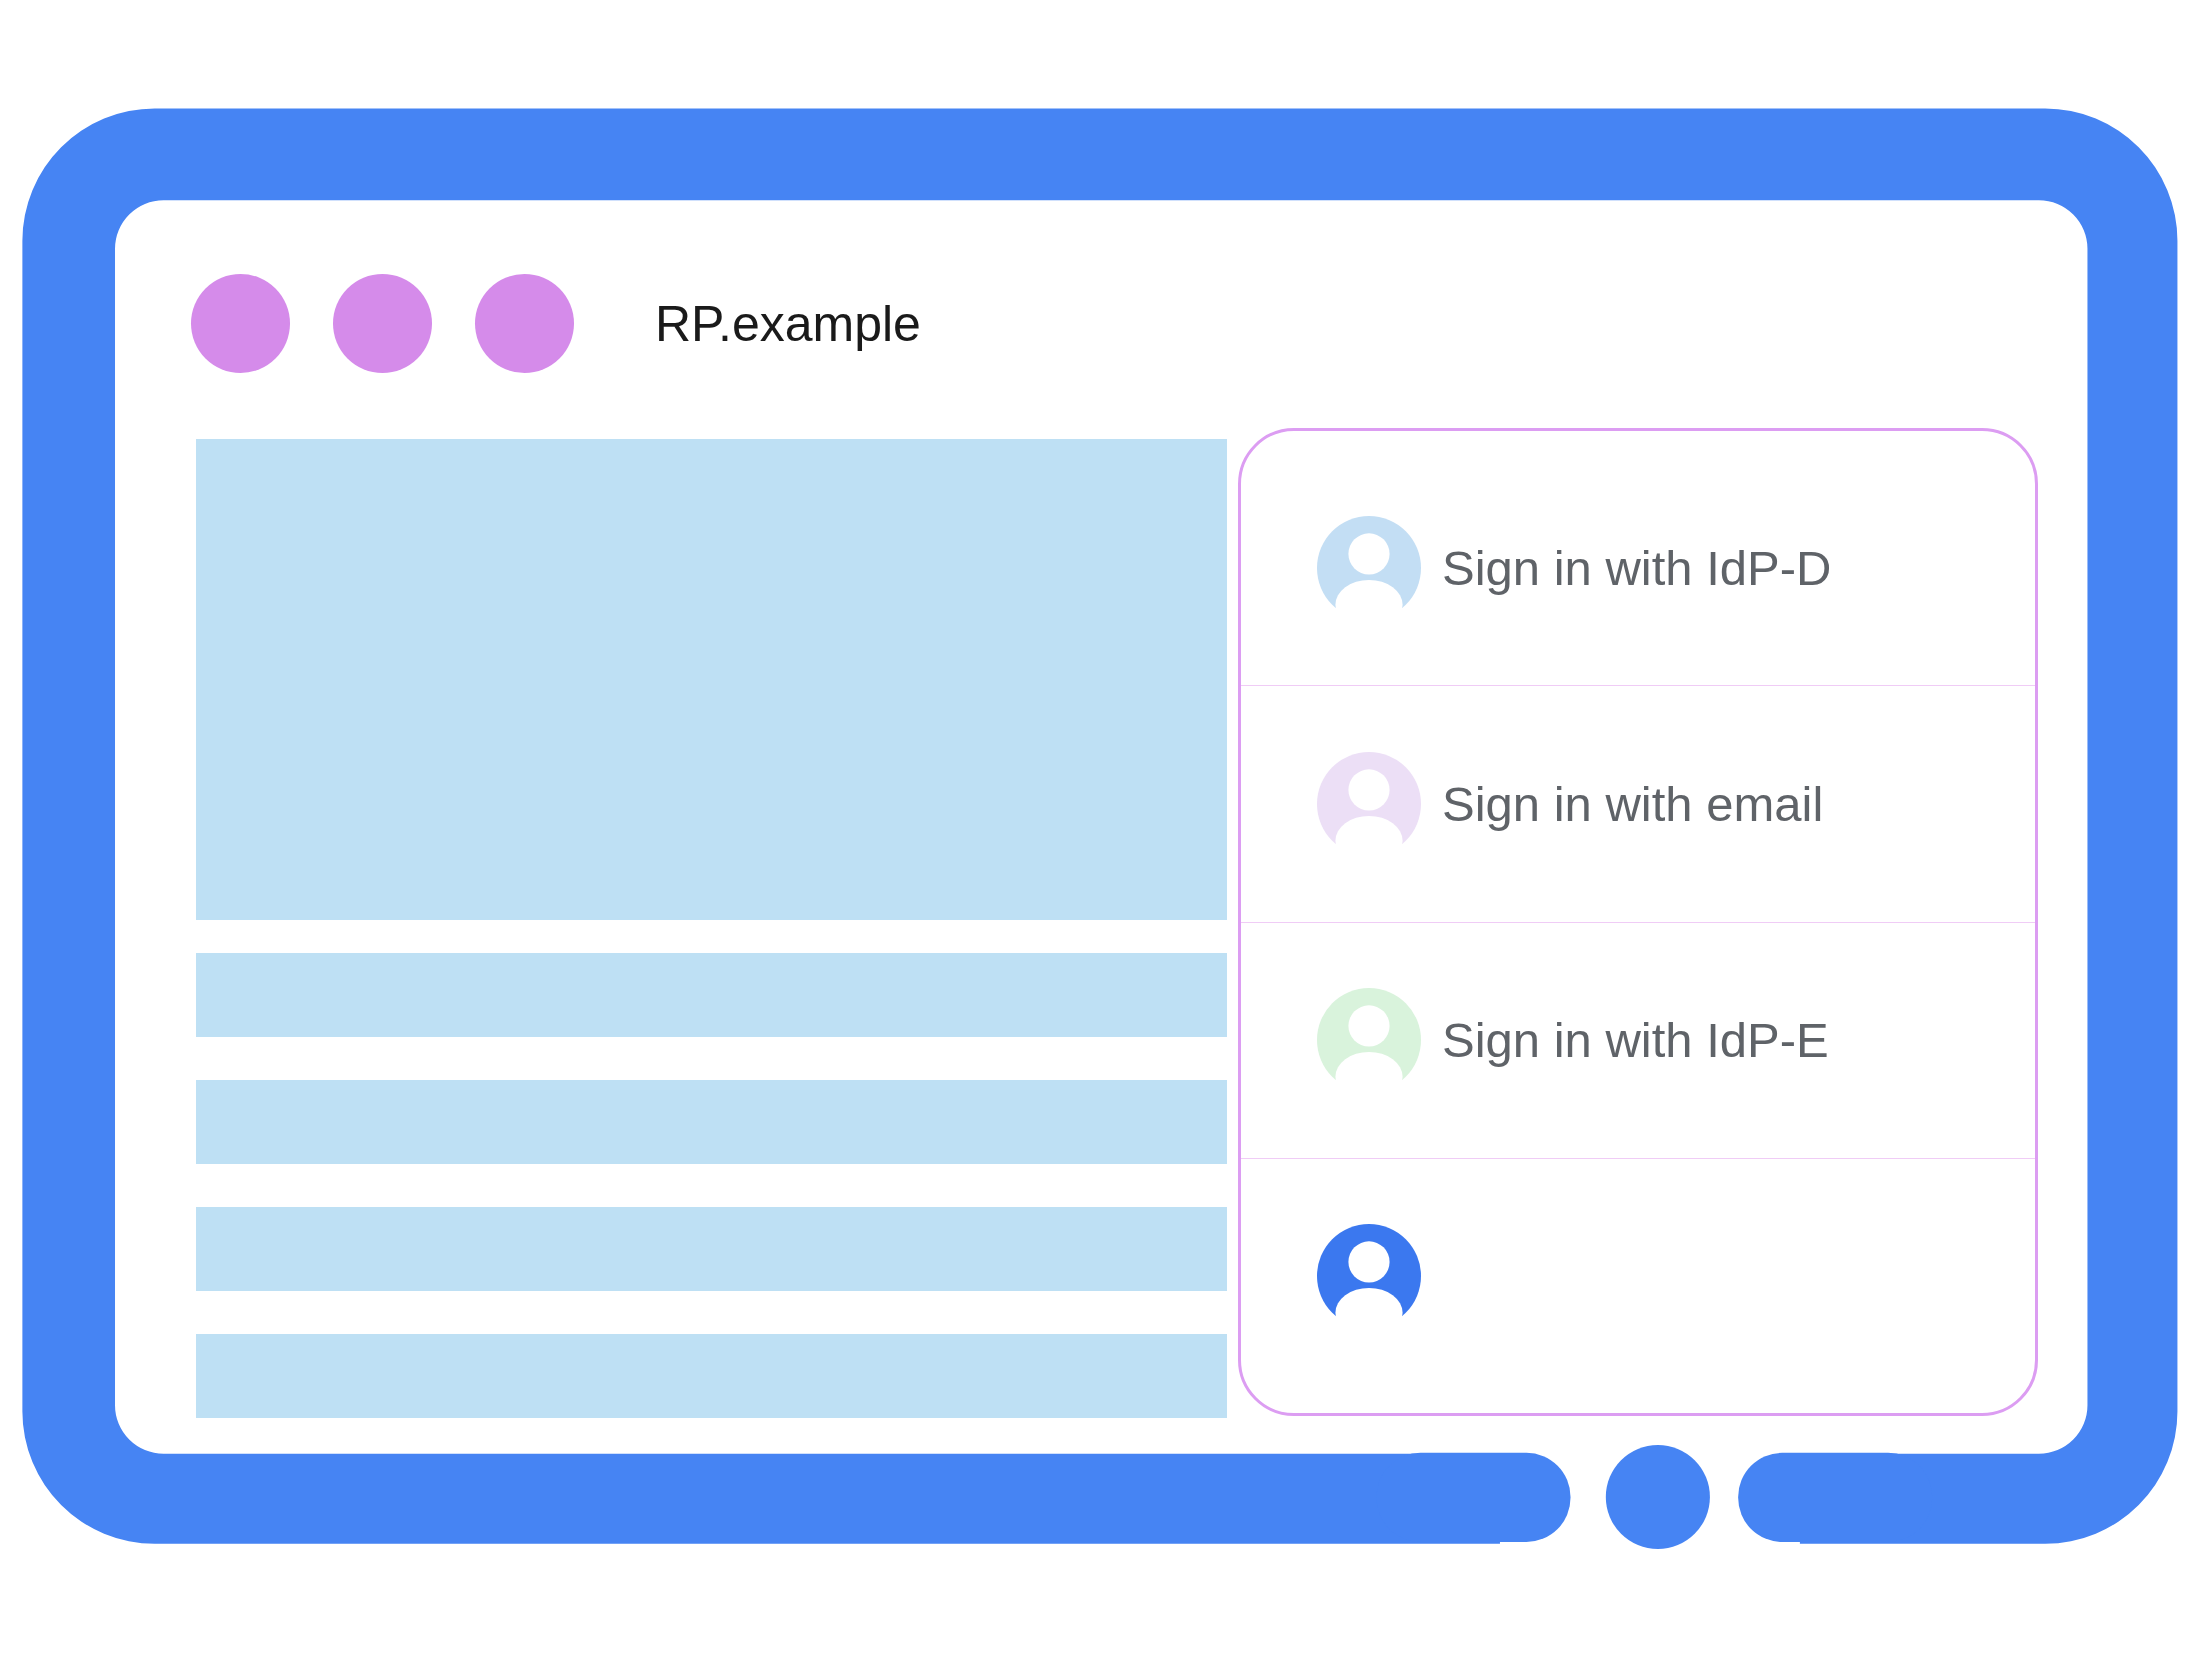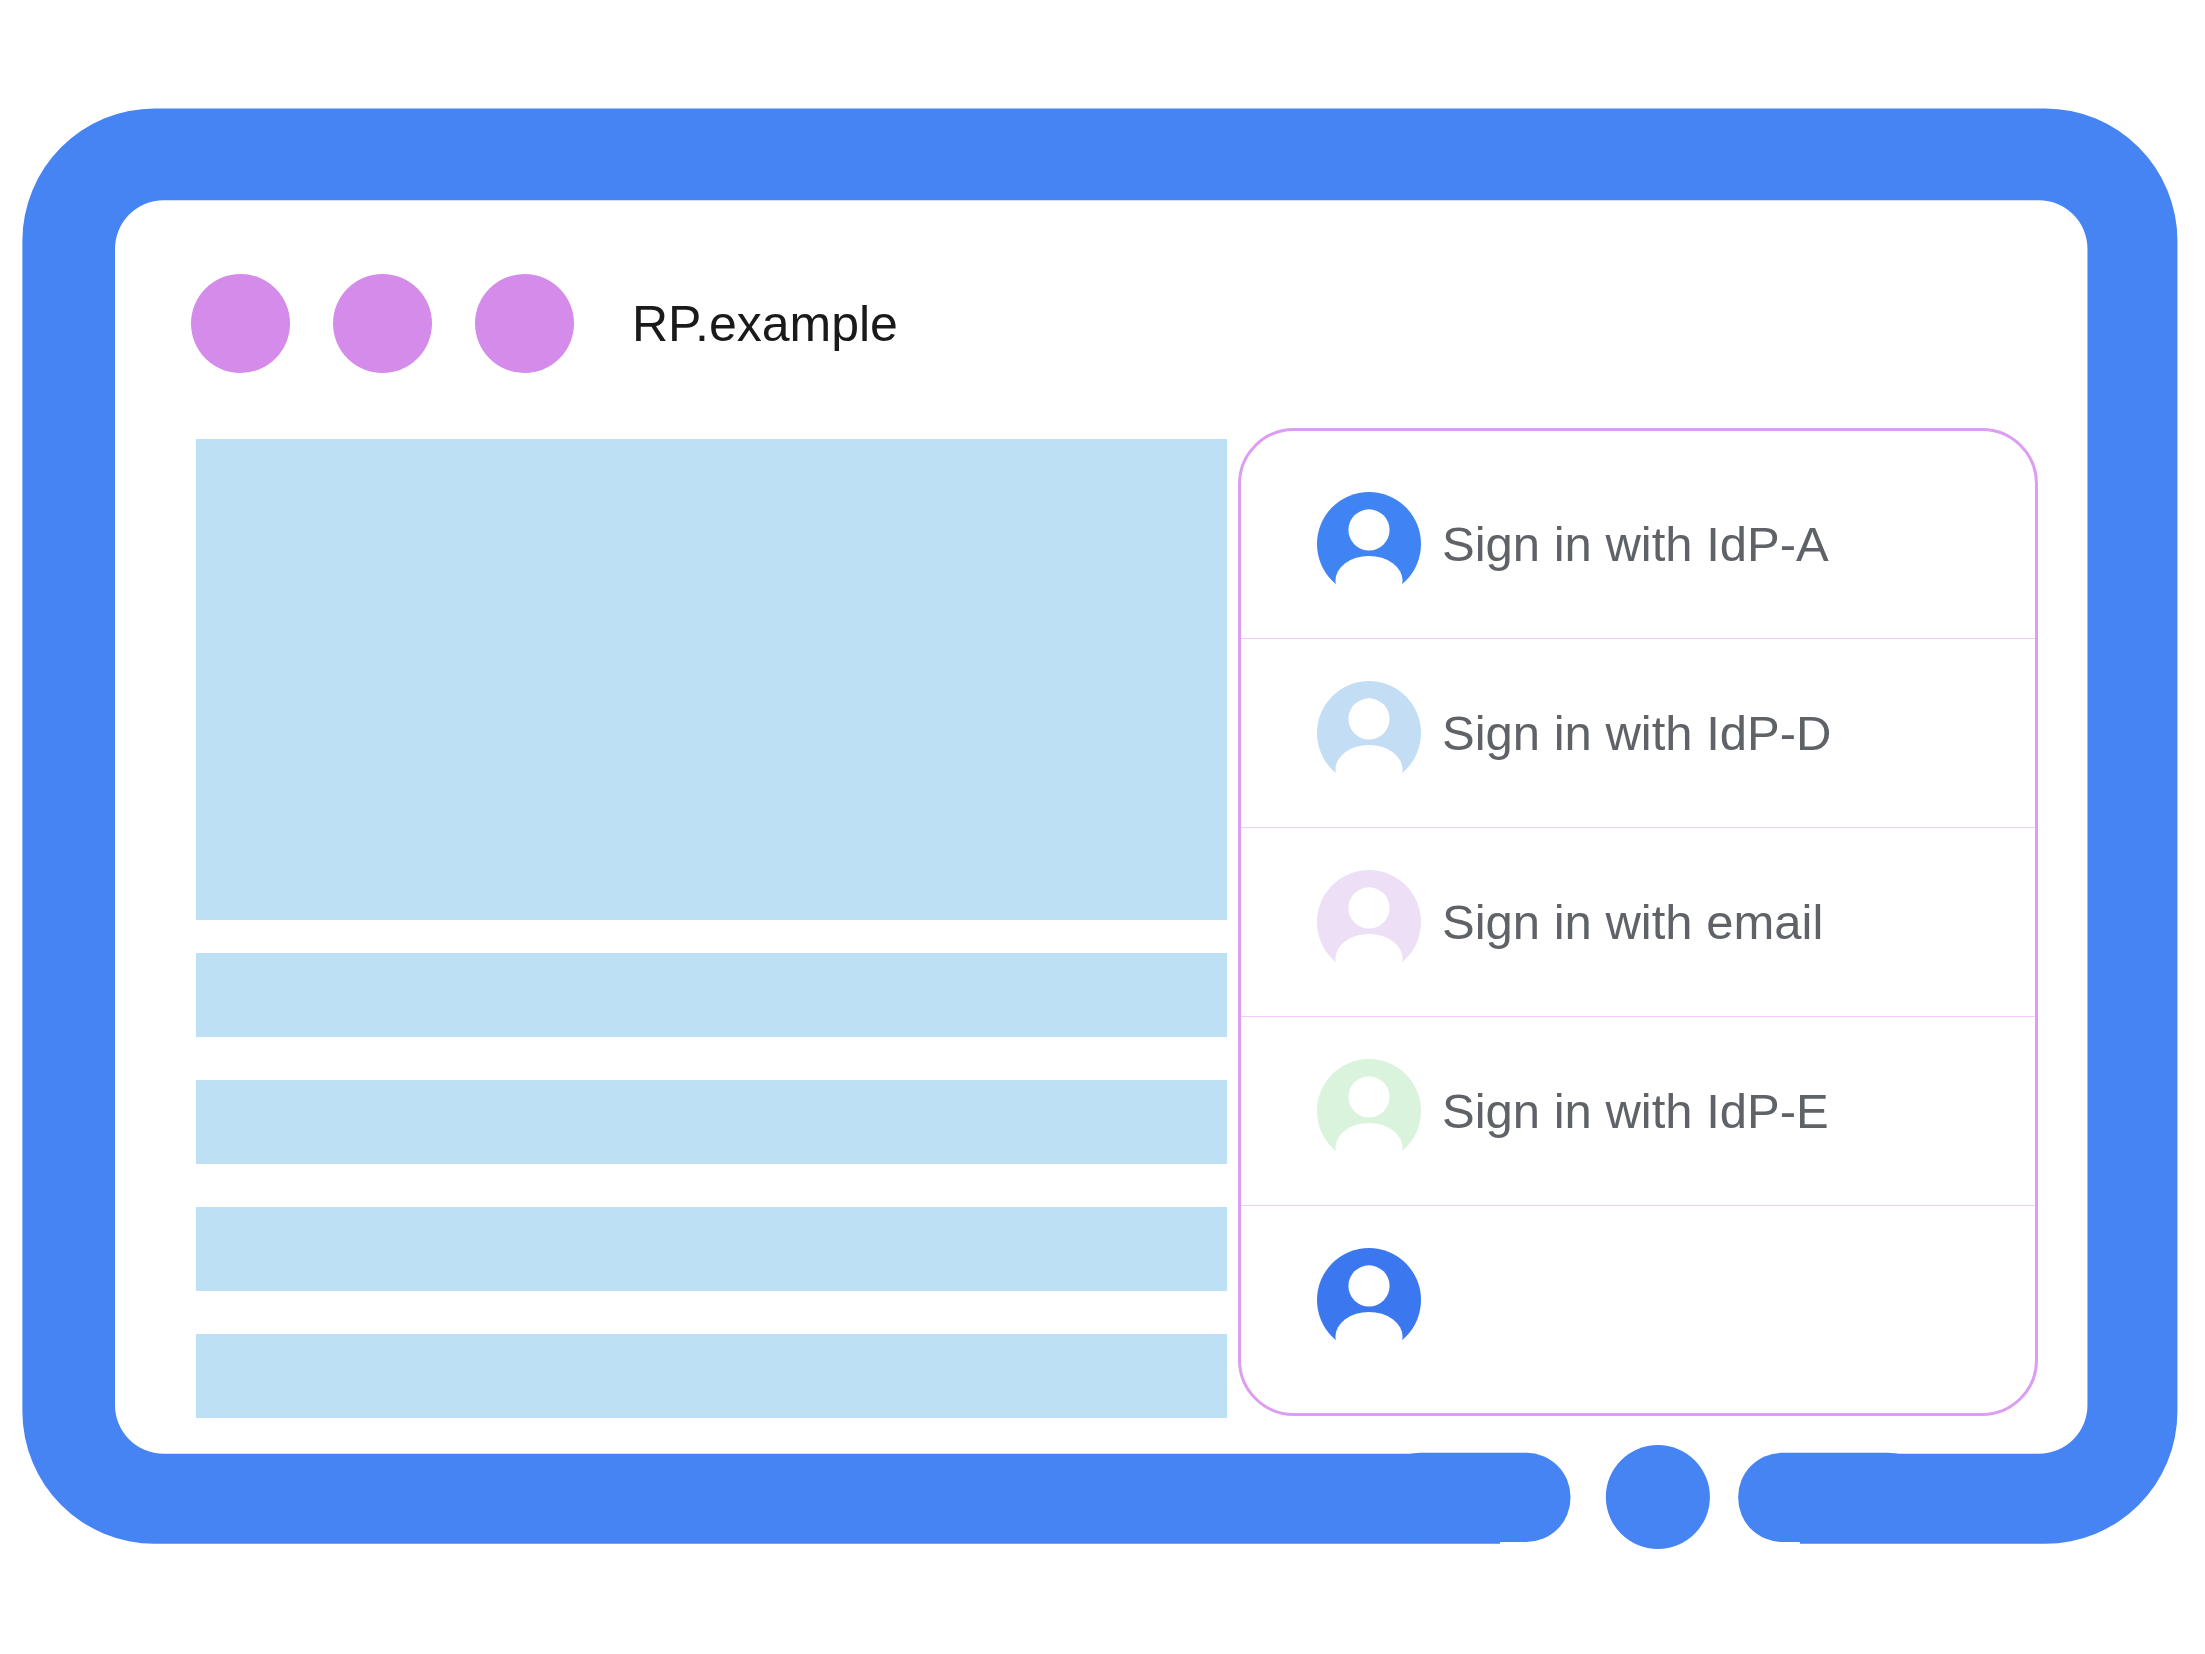--- a/index.html
+++ b/index.html
@@ -6,21 +6,21 @@
   body{
     width:2206px;height:1654px;position:relative;overflow:hidden;
     background:#ffffff;
     font-family:"Liberation Sans", sans-serif;
   }
   .frame-svg{position:absolute;left:0;top:0;width:2206px;height:1654px}
 
   
   .chrome-row{position:absolute;left:191px;top:274px;height:99px;display:flex;align-items:center}
   .dot{width:99px;height:99px;border-radius:50%;background:var(--dot-color);margin-right:43px}
-  .page-title{font-size:50px;color:#1a1a1a;margin-left:15px;white-space:nowrap}
+  .page-title{font-size:50px;color:#1a1a1a;margin-left:38px;white-space:nowrap}
 
   
   .block{position:absolute;left:196px;width:1031px;background:var(--block-color)}
   .block.hero{top:439px;height:481px}
   .block.bar1{top:953px;height:84px}
   .block.bar2{top:1080px;height:84px}
   .block.bar3{top:1207px;height:84px}
   .block.bar4{top:1334px;height:84px}
 
   
@@ -54,28 +54,20 @@
   <span class="page-title">RP.example</span>
 </div>
 
 <div class="block hero"></div>
 <div class="block bar1"></div>
 <div class="block bar2"></div>
 <div class="block bar3"></div>
 <div class="block bar4"></div>
 
 <div class="signin-panel" id="panel">
-  <div class="signin-row">
-    <svg class="avatar" viewBox="0 0 48 48" xmlns="http://www.w3.org/2000/svg">
-      <circle class="av-bg" cx="24" cy="24" r="24" fill="#4083f2"></circle>
-      <circle cx="24" cy="17.5" r="9.5" fill="#ffffff"></circle>
-      <ellipse cx="24" cy="41" rx="15.5" ry="11.5" fill="#ffffff"></ellipse>
-    </svg>
-    <span class="signin-label">Sign in with IdP-A</span>
-  </div>
 
 
 
   <div class="signin-row">
     <svg class="avatar" viewBox="0 0 48 48" xmlns="http://www.w3.org/2000/svg">
       <circle class="av-bg" cx="24" cy="24" r="24" fill="#c3def4"></circle>
       <circle cx="24" cy="17.5" r="9.5" fill="#ffffff"></circle>
       <ellipse cx="24" cy="41" rx="15.5" ry="11.5" fill="#ffffff"></ellipse>
     </svg>
     <span class="signin-label">Sign in with IdP-D</span>

